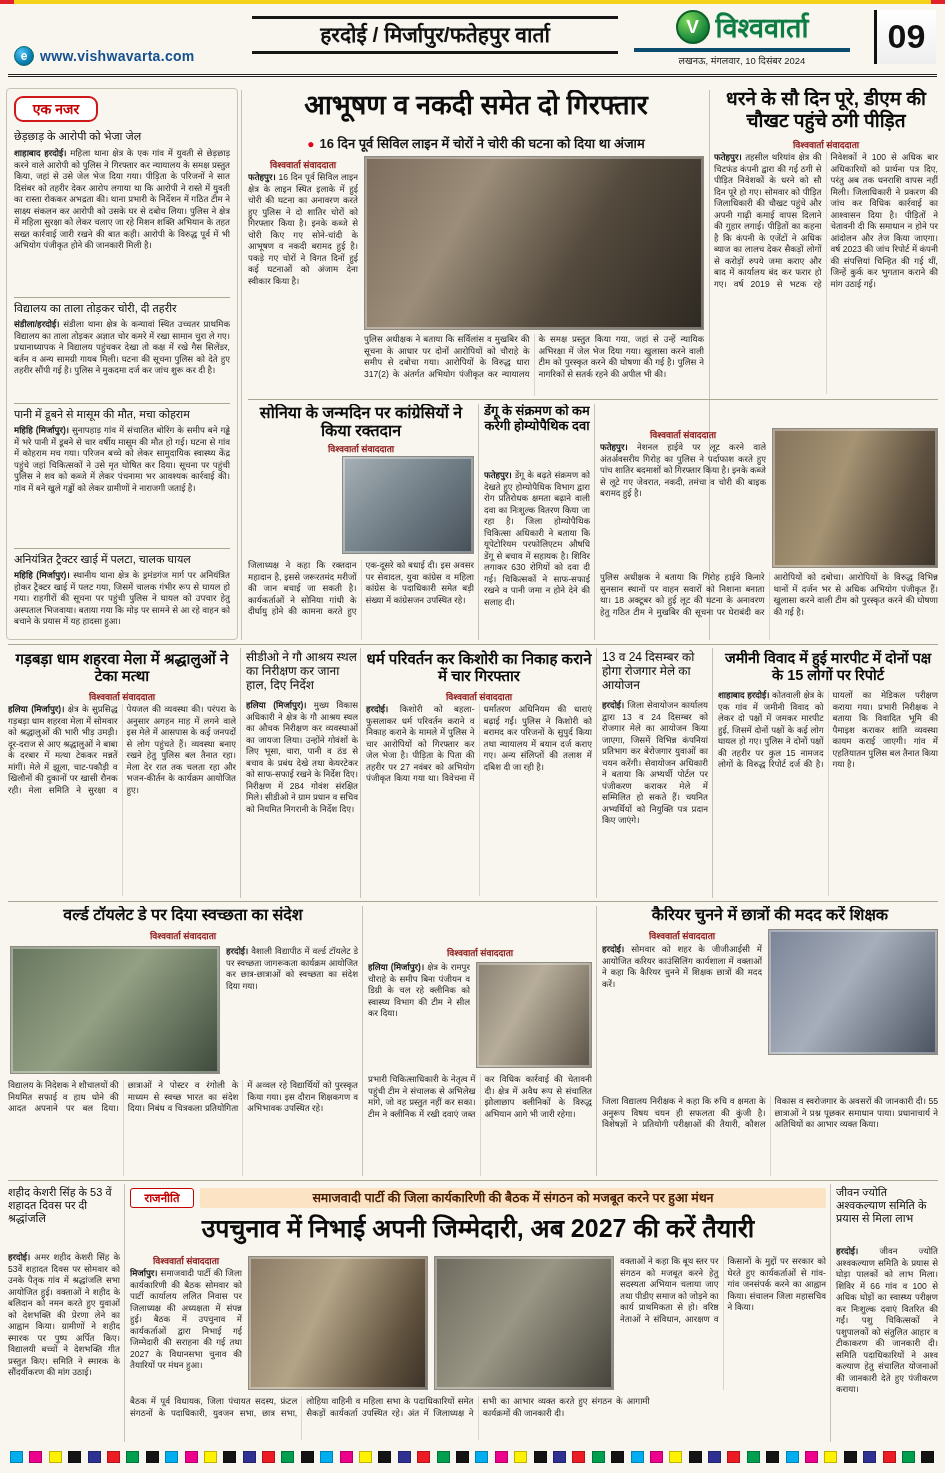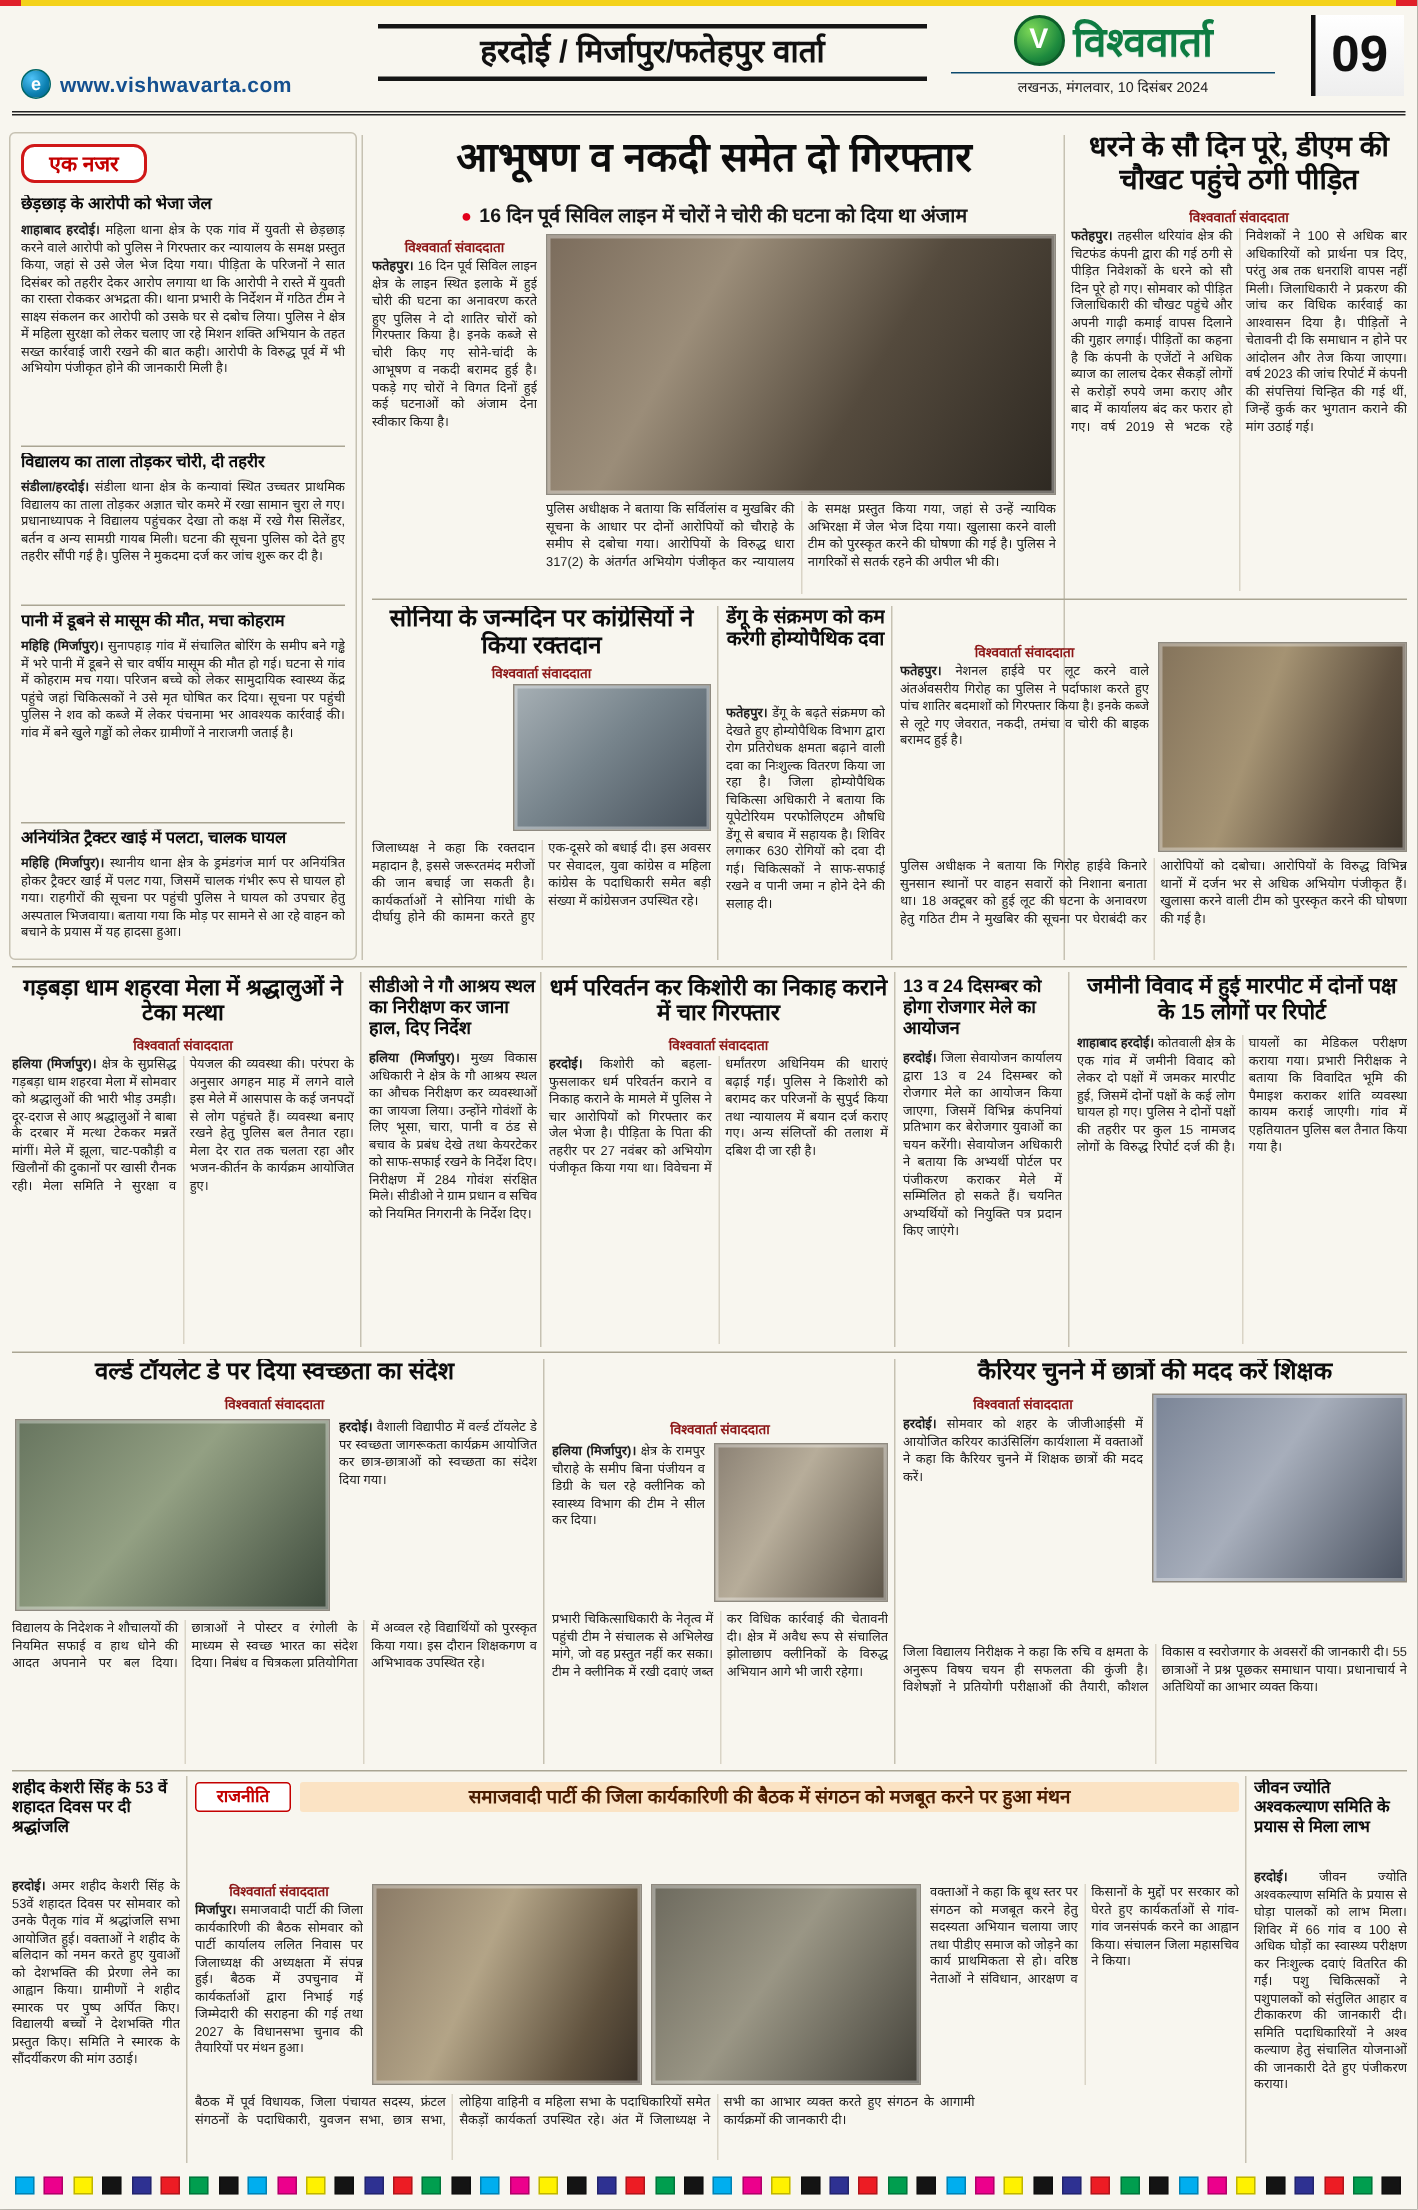--- a/index.html
+++ b/index.html
@@ -2,21 +2,21 @@
 <html><head>
 <meta charset="utf-8">
 <style>
 *{margin:0;padding:0;box-sizing:border-box}
 html,body{background:#9a968c}
 body{font-family:"Liberation Sans","DejaVu Sans",sans-serif}
 .sheet{position:relative;width:945px;height:1473px;margin:0 auto;background:#f8f6ef;overflow:hidden;box-shadow:0 0 8px rgba(0,0,0,.4)}
 .abs{position:absolute}
 .h{font-weight:bold;color:#0d0d0d;text-align:center;line-height:1.14;overflow:hidden}
 .body-text{font-size:8.6px;line-height:1.34;text-align:justify;color:#1d1d1d;overflow:hidden}
-.small-head{font-weight:bold;color:#0d0d0d;line-height:1.18;overflow:hidden}
+.small-head{font-weight:normal;color:#0d0d0d;line-height:1.18;overflow:hidden}
 .cols2{column-count:2;column-gap:9px;column-rule:1px solid #d9d4c6}
 .cols3{column-count:3;column-gap:9px;column-rule:1px solid #d9d4c6}
 .cols4{column-count:4;column-gap:9px;column-rule:1px solid #d9d4c6}
 .byline{color:#8c1515;font-weight:bold;font-size:9px;text-align:center;overflow:hidden}
 .dl{font-weight:bold}
 .dl::after{content:" "}
 .photo{border:1px solid #8f8a80;box-shadow:inset 0 0 0 2px rgba(255,255,255,.35)}
 .p1{background:linear-gradient(120deg,#7b6c5c,#9b8d79 30%,#544a3d 62%,#2e2922)}
 .p2{background:linear-gradient(135deg,#a7b0b5,#77848c 45%,#46505a)}
 .p3{background:linear-gradient(110deg,#6f6florin 0,#84735b 0,#a5937302 0,#84735b 40%,#5f5140 75%,#3c342a)}
@@ -30,21 +30,21 @@
 .vline{width:1px;background:#c6c1b2}
 .hline{height:1px;background:#aaa593}
 .topbar{background:linear-gradient(90deg,#e0202a 0 14px,#f4d21a 14px calc(100% - 14px),#e0202a calc(100% - 14px))}
 .site-row{display:flex;align-items:center;gap:6px}
 .globe{display:inline-flex;align-items:center;justify-content:center;width:20px;height:20px;border-radius:50%;background:radial-gradient(circle at 35% 30%,#4fc3f7,#0b7fb0 60%,#075e84);color:#fff;font-weight:bold;font-size:12px;border:1px solid #066}
 .siteurl{font-size:14px;font-weight:bold;color:#15508f;letter-spacing:.3px}
 .section-title{border-top:3px solid #161616;border-bottom:3px solid #161616;font-size:21px;font-weight:bold;text-align:center;line-height:32px;color:#111}
 .logo-row{display:flex;align-items:center;justify-content:center;gap:6px}
 .logo-circle{display:inline-flex;align-items:center;justify-content:center;width:34px;height:34px;border-radius:50%;background:radial-gradient(circle at 32% 28%,#7ed957,#1d8a3e 65%,#0d5f2a);color:#fff;font-weight:bold;font-size:19px;border:2px solid #0d5f2a}
 .paper-name{font-size:27px;font-weight:bold;color:#0e7c42;text-shadow:0 1px 0 #cfe8d8}
-.dateline-sm{font-size:9.5px;color:#222;text-align:center;margin-top:3px;border-top:1px solid #0c4a6e;padding-top:2px}
+.dateline-sm{font-size:9.5px;color:#222;text-align:center;margin-top:3px;border-top:4px solid #0c4a6e;padding-top:2px}
 .pagenum{font-size:34px;font-weight:bold;color:#111;text-align:center;line-height:52px;border-left:3px solid #111;background:linear-gradient(180deg,#fff,#eee)}
 .ek-box{border:2px solid #d01818;border-radius:9px;color:#c40000;font-weight:bold;font-size:14px;text-align:center;line-height:22px;background:#fff}
 .leftcol-frame{border:1px solid #c6c1b2;border-radius:4px}
 .kicker{border:1.5px solid #c40000;color:#c40000;font-weight:bold;font-size:11.5px;text-align:center;line-height:18px;background:#fff;border-radius:3px}
 .strap{background:#fbe3c4;color:#4a1c00;font-weight:bold;font-size:12.5px;text-align:center;line-height:20px;border-radius:2px}
 .subhead{font-size:13px;font-weight:bold;color:#171717;text-align:center}
 .subhead .dot{color:#e2001a;font-size:12px;margin-right:5px}
 .footer-bar{display:flex;gap:6px;align-items:center;justify-content:space-between;padding:0 10px}
 .swatch{display:inline-block;width:13px;height:12px;border:.5px solid rgba(0,0,0,.25)}
 </style>
@@ -216,20 +216,21 @@
 
   <div class="abs small-head" style="left:8px;top:1186px;width:112px;height:62px;font-size:11px">शहीद केशरी सिंह के 53 वें शहादत दिवस पर दी श्रद्धांजलि</div>
   <div class="abs body-text" style="left:8px;top:1252px;width:112px;height:188px">
     <span class="dl">हरदोई।</span><span>अमर शहीद केशरी सिंह के 53वें शहादत दिवस पर सोमवार को उनके पैतृक गांव में श्रद्धांजलि सभा आयोजित हुई। वक्ताओं ने शहीद के बलिदान को नमन करते हुए युवाओं को देशभक्ति की प्रेरणा लेने का आह्वान किया। ग्रामीणों ने शहीद स्मारक पर पुष्प अर्पित किए। विद्यालयी बच्चों ने देशभक्ति गीत प्रस्तुत किए। समिति ने स्मारक के सौंदर्यीकरण की मांग उठाई।</span>
   </div>
 
   <div class="abs vline" style="left:124px;top:1184px;height:258px"></div>
 
   <div class="abs kicker" style="left:130px;top:1188px;width:64px;height:20px">राजनीति</div>
   <div class="abs strap" style="left:200px;top:1188px;width:626px;height:20px">समाजवादी पार्टी की जिला कार्यकारिणी की बैठक में संगठन को मजबूत करने पर हुआ मंथन</div>
+  <div class="abs h" style="left:130px;top:1214px;width:696px;height:36px;font-size:25px">उपचुनाव में निभाई अपनी जिम्मेदारी, अब 2027 की करें तैयारी</div>
   <div class="abs byline" style="left:130px;top:1254px;width:112px">विश्ववार्ता संवाददाता</div>
   <div class="abs body-text" style="left:130px;top:1268px;width:112px;height:172px">
     <span class="dl">मिर्जापुर।</span><span>समाजवादी पार्टी की जिला कार्यकारिणी की बैठक सोमवार को पार्टी कार्यालय ललित निवास पर जिलाध्यक्ष की अध्यक्षता में संपन्न हुई। बैठक में उपचुनाव में कार्यकर्ताओं द्वारा निभाई गई जिम्मेदारी की सराहना की गई तथा 2027 के विधानसभा चुनाव की तैयारियों पर मंथन हुआ।</span>
   </div>
   <div class="abs photo p7" style="left:248px;top:1256px;width:180px;height:134px"></div>
   <div class="abs photo p8" style="left:434px;top:1256px;width:180px;height:134px"></div>
   <div class="abs body-text cols2" style="left:620px;top:1256px;width:206px;height:134px">वक्ताओं ने कहा कि बूथ स्तर पर संगठन को मजबूत करने हेतु सदस्यता अभियान चलाया जाए तथा पीडीए समाज को जोड़ने का कार्य प्राथमिकता से हो। वरिष्ठ नेताओं ने संविधान, आरक्षण व किसानों के मुद्दों पर सरकार को घेरते हुए कार्यकर्ताओं से गांव-गांव जनसंपर्क करने का आह्वान किया। संचालन जिला महासचिव ने किया।</div>
   <div class="abs body-text cols4" style="left:130px;top:1396px;width:696px;height:44px">बैठक में पूर्व विधायक, जिला पंचायत सदस्य, फ्रंटल संगठनों के पदाधिकारी, युवजन सभा, छात्र सभा, लोहिया वाहिनी व महिला सभा के पदाधिकारियों समेत सैकड़ों कार्यकर्ता उपस्थित रहे। अंत में जिलाध्यक्ष ने सभी का आभार व्यक्त करते हुए संगठन के आगामी कार्यक्रमों की जानकारी दी।</div>
 
   <div class="abs vline" style="left:830px;top:1184px;height:258px"></div>

